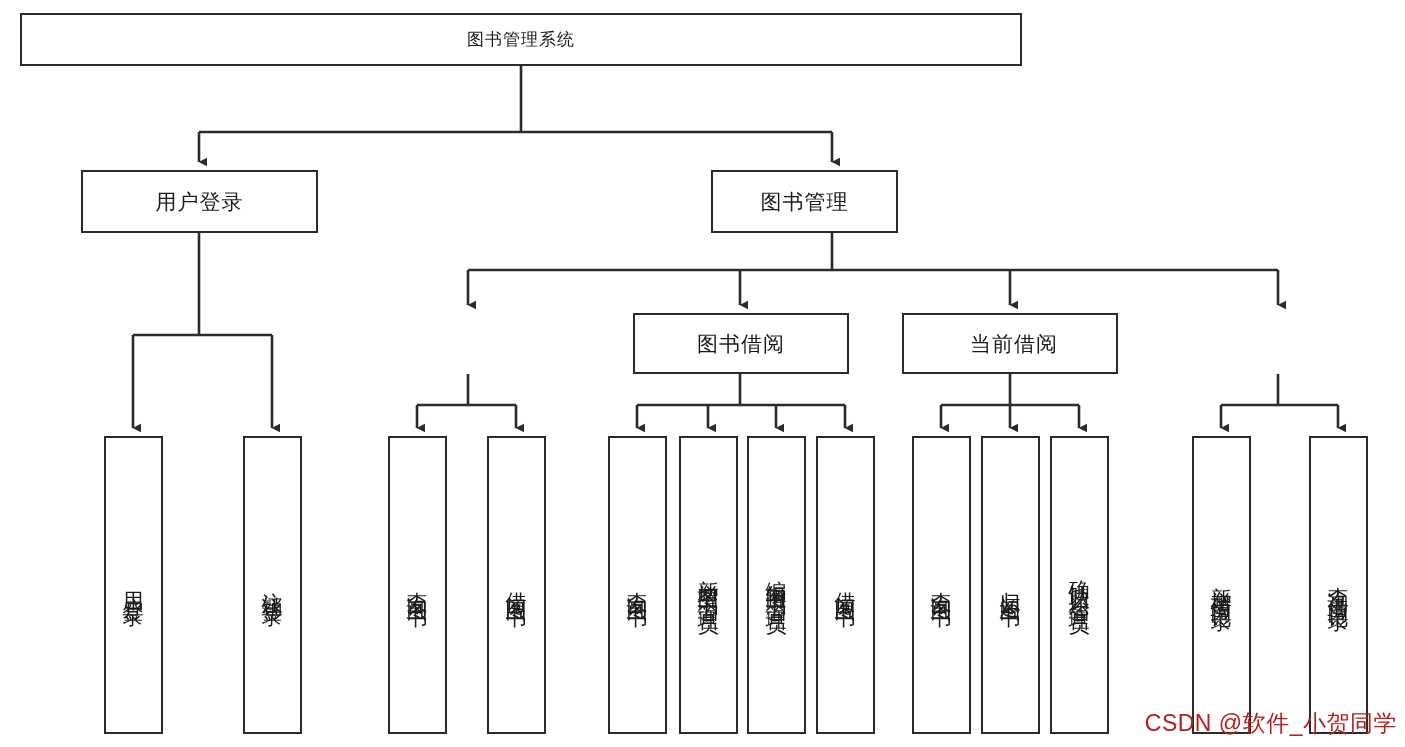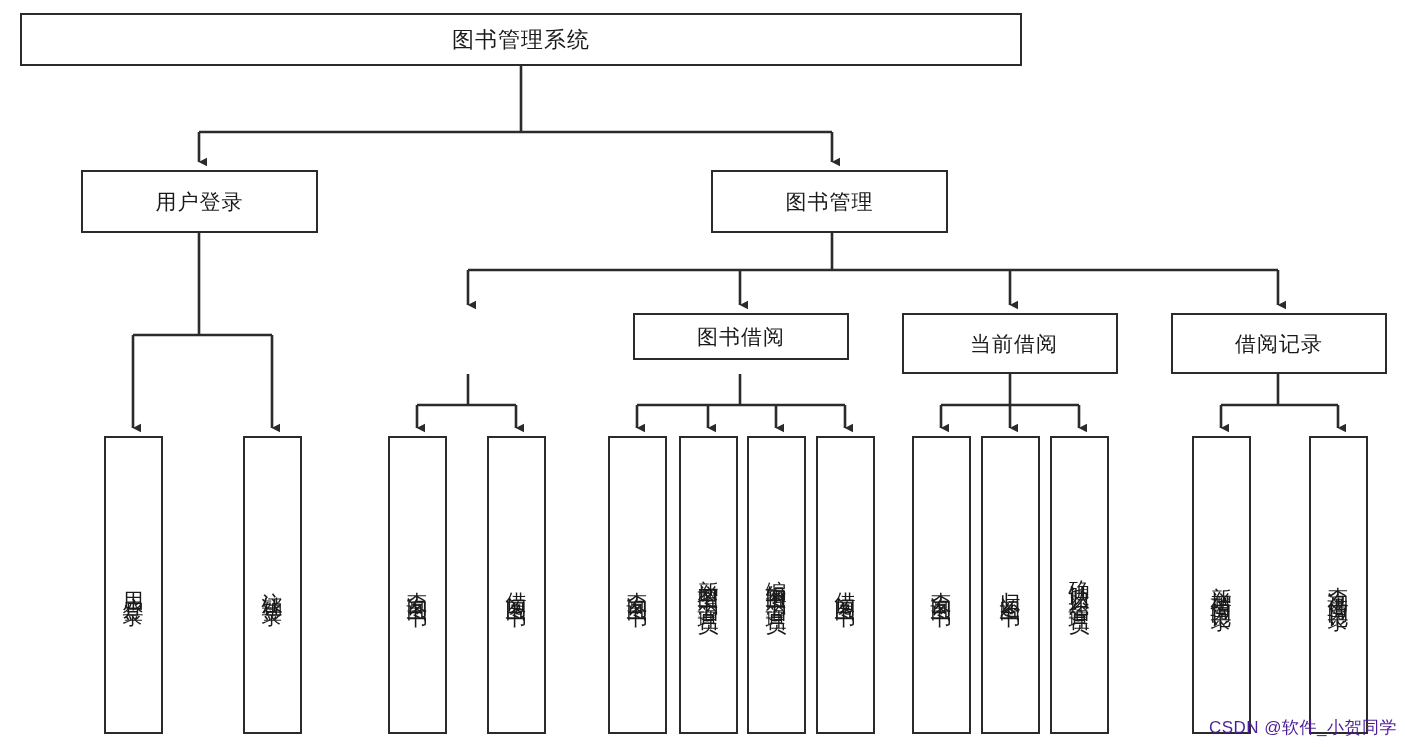--- a/index.html
+++ b/index.html
@@ -36,40 +36,40 @@
     justify-content: center;
     color: #1a1a1a;
     z-index: 2;
   }
   .node-h {
     font-size: 21px;
     letter-spacing: 1px;
     white-space: nowrap;
   }
   .node-root {
-    font-size: 22px;
+    font-size: 17px;
   }
   .node-v {
     font-size: 21px;
     writing-mode: vertical-rl;
     text-orientation: upright;
     letter-spacing: 5px;
     line-height: 1.0;
     padding: 4px 0;
     white-space: nowrap;
   }
   .node-v .vtext {
     display: block;
   }
   .watermark {
     position: absolute;
     right: 8px;
     bottom: 8px;
-    font-size: 17px;
-    color: #4c1d95;
+    font-size: 23px;
+    color: #b91c1c;
     letter-spacing: 0.5px;
     z-index: 5;
     white-space: nowrap;
   }
 </style>
 </head>
 <body>
 
 <div id="diagram-root">
 
@@ -123,32 +123,29 @@
     </g>
   </svg>
 
   <div class="node node-h node-root" style="left:20px; top:13px; width:1002px; height:53px;">
     <span>图书管理系统</span>
   </div>
 
   <div class="node node-h" style="left:81px; top:170px; width:237px; height:63px;">
     <span>用户登录</span>
   </div>
-  <div class="node node-h" style="left:711px; top:170px; width:237px; height:63px;">
+  <div class="node node-h" style="left:711px; top:170px; width:187px; height:63px;">
     <span>图书管理</span>
   </div>
 
-  <div class="node node-h" style="left:633px; top:313px; width:216px; height:47px;">
+  <div class="node node-h" style="left:633px; top:313px; width:216px; height:61px;">
     <span>图书借阅</span>
   </div>
   <div class="node node-h" style="left:902px; top:313px; width:216px; height:61px;padding-left:8px;">
     <span>当前借阅</span>
-  </div>
-  <div class="node node-h" style="left:1171px; top:313px; width:216px; height:61px;">
-    <span>借阅记录</span>
   </div>
 
   <div class="node node-v" style="left:104px; top:436px; width:59px; height:298px;">
     <span class="vtext">用户登录</span>
   </div>
   <div class="node node-v" style="left:243px; top:436px; width:59px; height:298px;">
     <span class="vtext">注销登录</span>
   </div>
 
   <div class="node node-v" style="left:388px; top:436px; width:59px; height:298px;">

